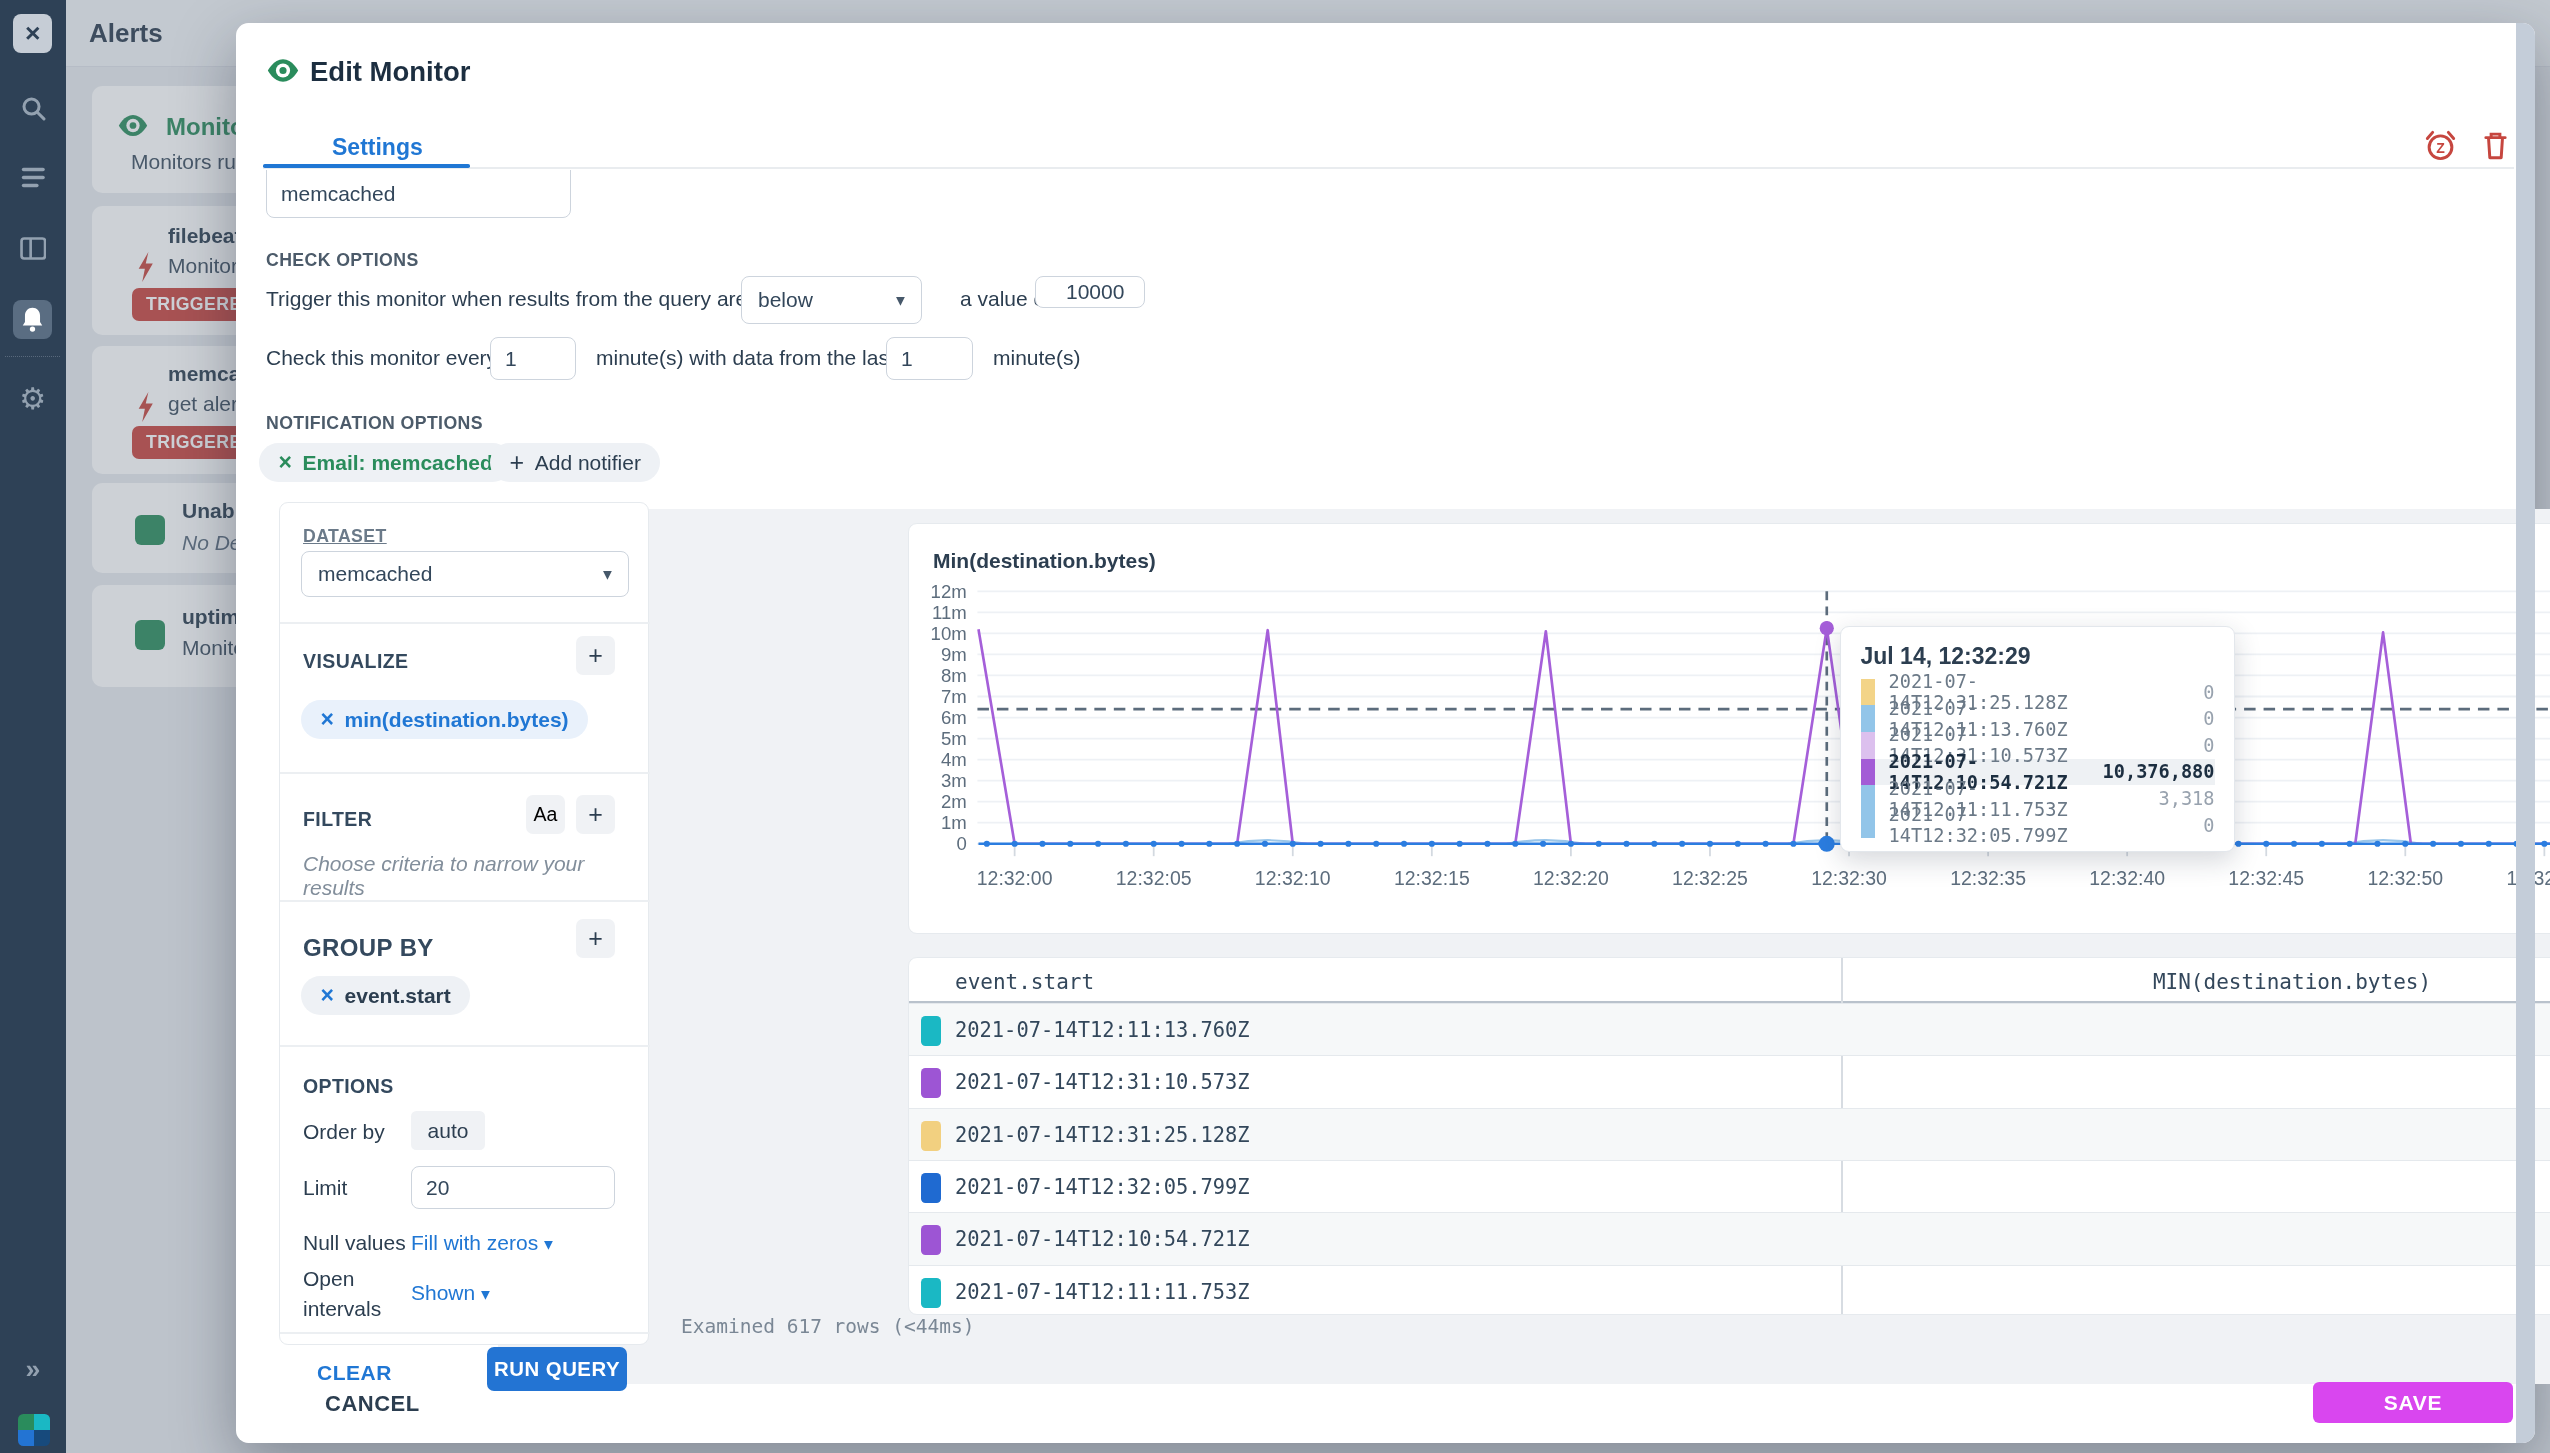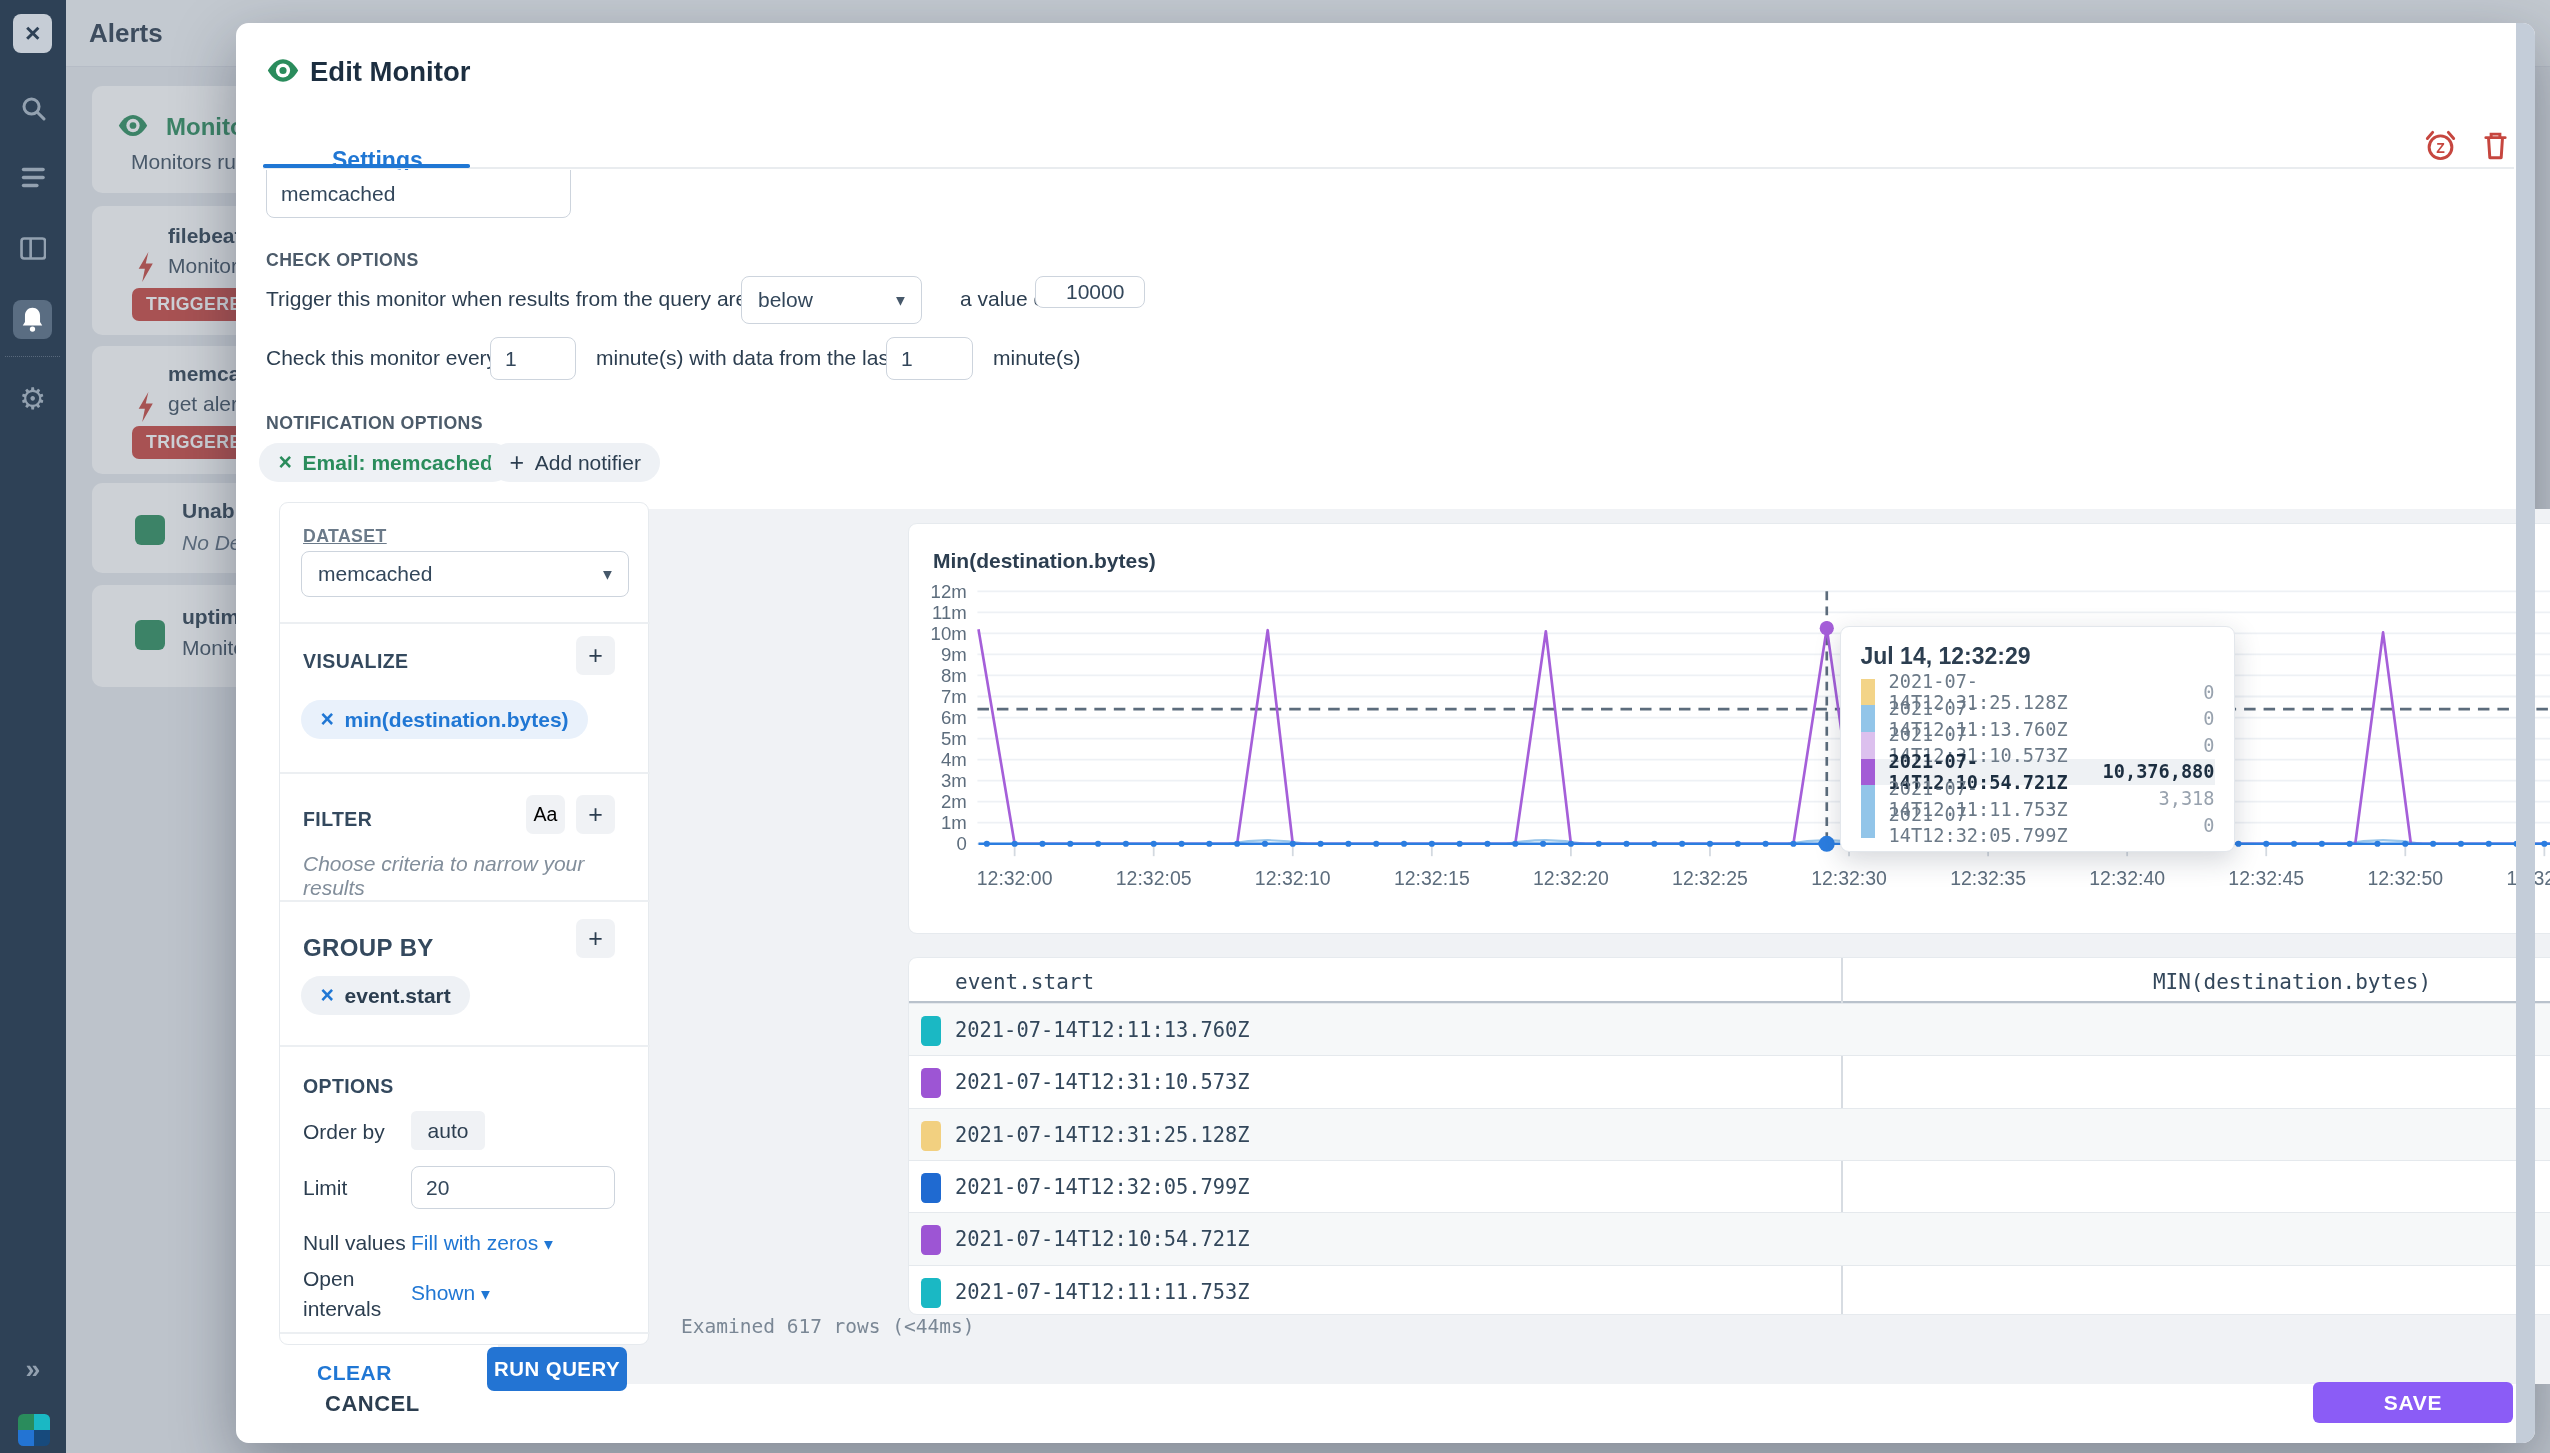--- a/index.html
+++ b/index.html
@@ -72,21 +72,21 @@
   
   #tbl-card{left:672px;top:934px;width:1834px;height:358px;overflow:hidden;}
   .th{font-size:21px;color:#33475b;}
   .trow{position:absolute;left:0;width:1834px;height:52px;border-top:0.9px solid #e5e9ed;}
   .trow.alt{background:#f6f8f9;}
   .rchip{position:absolute;left:12.4px;top:11.5px;width:19.5px;height:30px;border-radius:4.4px;}
   .rtime{position:absolute;left:46px;top:0;height:52px;display:flex;align-items:center;font-size:20.4px;color:#33475b;}
   .status{font-size:19.5px;color:#7a8795;}
   
   .cancel{font-size:22px;font-weight:700;color:#2c3e50;letter-spacing:0.5px;}
-  .savebtn{background:#8b5cf6;color:#fff;font-size:21px;font-weight:700;letter-spacing:0.7px;
+  .savebtn{background:#d946ef;color:#fff;font-size:21px;font-weight:700;letter-spacing:0.7px;
     border-radius:6.2px;display:flex;align-items:center;justify-content:center;}
   #mscroll{right:0;top:0;width:19.5px;height:1420px;background:#c4cdd9;border-radius:0 12.4px 12.4px 0;}
   .redic{color:#c6463f;}
 </style>
 </head>
 <body>
 
 <div id="bgpage" class="abs">
   <div id="topbar" class="abs">
     <div class="abs pgtitle" style="left:23px;top:17.7px;">Alerts</div>
@@ -179,21 +179,21 @@
 
 <div id="modal" class="abs">
 
   <svg class="in" style="left:30px;top:35px;" width="34" height="25" viewBox="0 0 36 26">
     <path d="M18 1 C8 1 2 13 2 13 C2 13 8 25 18 25 C28 25 34 13 34 13 C34 13 28 1 18 1 Z" fill="#2a8c5c"></path>
     <circle cx="18" cy="13" r="7.5" fill="#fff"></circle>
       <circle cx="18" cy="13" r="3.8" fill="#2a8c5c"></circle>
   </svg>
   <div class="in mtitle" style="left:74px;top:33px;">Edit Monitor</div>
 
-  <div class="in tab" style="left:96px;top:124px;text-align:center;">Settings</div>
+  <div class="in tab" style="left:96px;top:111px;text-align:center;">Settings</div>
   <div class="in tabs-border" style="left:26.6px;top:144px;width:2251px;"></div>
   <div class="in tab-underline" style="left:26.6px;top:141px;width:207px;"></div>
 
   <div class="in redic" style="left:2187px;top:105px;">
     <svg width="35" height="35" viewBox="0 0 40 40">
         <circle cx="20" cy="22" r="13" fill="none" stroke="currentColor" stroke-width="3.4"></circle>
     <path d="M5 12 L11 5" stroke="currentColor" stroke-width="3.4" stroke-linecap="round"></path>
         <path d="M35 12 L29 5" stroke="currentColor" stroke-width="3.4" stroke-linecap="round"></path>
     <text x="20" y="28" text-anchor="middle" font-size="16" font-weight="bold" fill="currentColor">Z</text>
       </svg>

